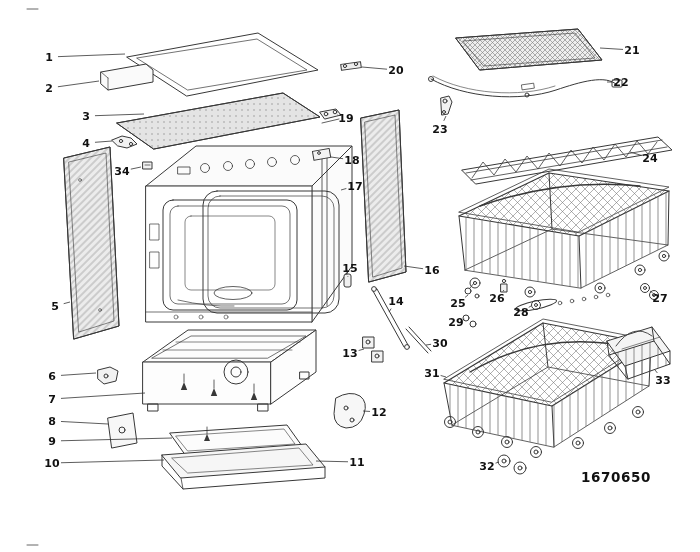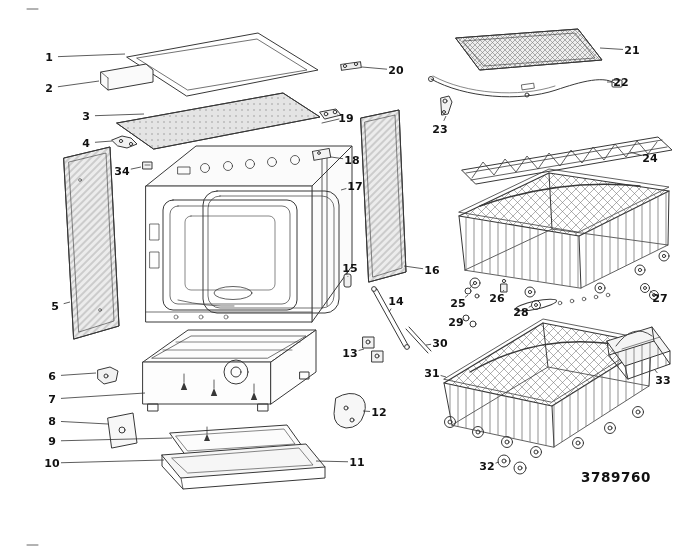--- a/index.html
+++ b/index.html
@@ -479,14 +479,14 @@
           <line x1="657.3777445720102" y1="372.9721807150127" x2="655" y2="370" class="leader"></line>
           <text x="663" y="383.8" class="callout-num">33</text>
         </g>
         <g>
           <line x1="130.80694806488074" y1="169.14590567055143" x2="141" y2="167" class="leader"></line>
           <text x="122" y="174.8" class="callout-num">34</text>
         </g>
       </g>
   </svg>
 
-  <div class="part-number">3789760</div>
+  <div class="part-number">1670650</div>
 </div>
 
 </body></html>

